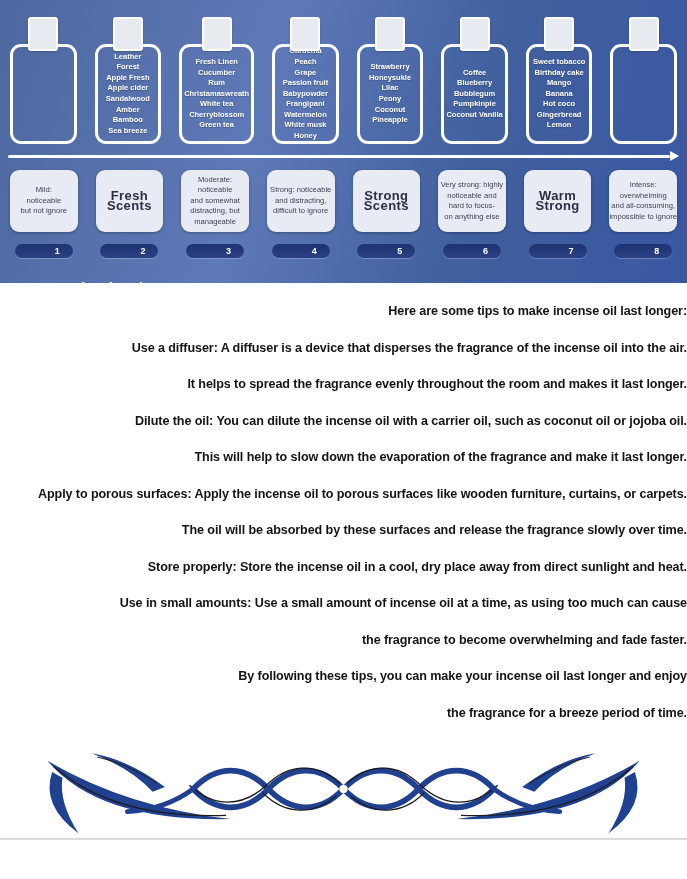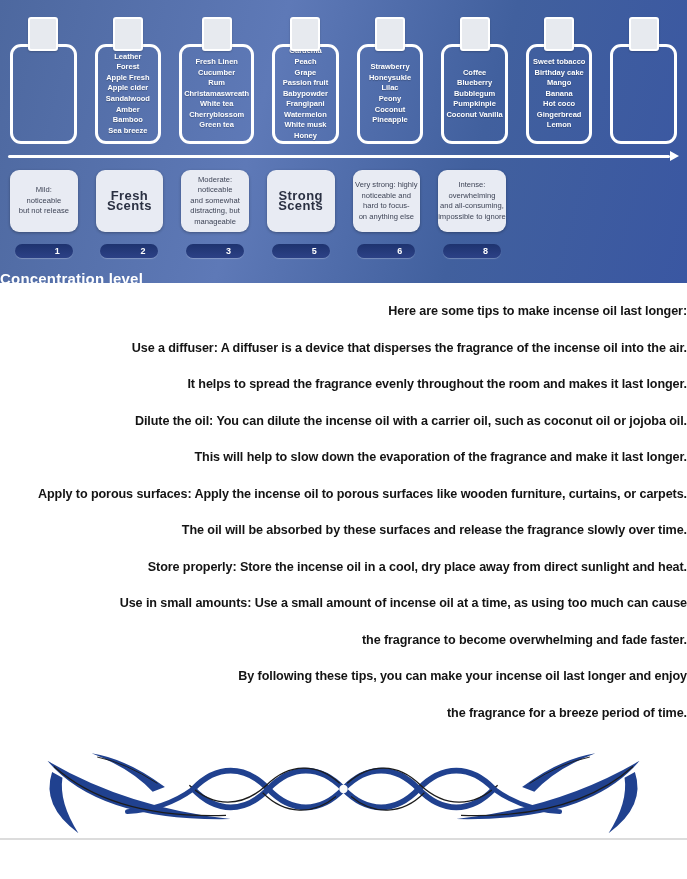--- a/index.html
+++ b/index.html
@@ -33,21 +33,21 @@
   .level-box.big { font-size:13px; font-weight:bold; color:#2a3042; letter-spacing:.4px; }
 
   .pill-wrap { display:flex; justify-content:center; margin-top:12px; }
   .level-pill { width:58px; height:14px; border-radius:7px;
                 background:linear-gradient(#1e336f,#2c4186);
                 box-shadow:0 1px 1px rgba(255,255,255,.25);
                 display:flex; align-items:center; justify-content:flex-end;
                 padding-right:13px; }
   .level-pill span { color:#fff; font-size:9px; font-weight:bold; }
 
-  .caption { margin-top:12px; color:#ffffff;
+  .caption { margin-top:21px; color:#ffffff;
              font-size:15px; font-weight:bold; letter-spacing:.2px; }
   .strip { margin-top:auto; height:4px; background:#93a2cd; }
 
   
   .tips { padding:21px 0 0 28px; }
   .tip-line { font-size:12.6px; line-height:15px; font-weight:bold; color:#141414;
               letter-spacing:-0.1px; margin-bottom:21.5px;text-align:right; }
 
   
   .flourish { margin:0 8px; }
@@ -147,21 +147,21 @@
 
   <div class="axis-arrow">
     <div class="axis-line"></div>
     <div class="axis-head"></div>
   </div>
 
   <div class="grid8">
     <div>
       <div class="level-box">Mild:
 noticeable
-but not release</div>
+but not ignore</div>
       <div class="pill-wrap">
           <div class="level-pill">
             <span>1</span>
           </div>
         </div>
     </div>
     <div>
       <div class="level-box big">Fresh Scents</div>
       <div class="pill-wrap">
           <div class="level-pill">
@@ -174,35 +174,53 @@
 and somewhat
 distracting, but
 manageable</div>
       <div class="pill-wrap">
           <div class="level-pill">
             <span>3</span>
           </div>
         </div>
     </div>
     <div>
+      <div class="level-box">Strong: noticeable
+and distracting,
+difficult to ignore</div>
+      <div class="pill-wrap">
+          <div class="level-pill">
+            <span>4</span>
+          </div>
+        </div>
+    </div>
+    <div>
       <div class="level-box big">Strong Scents</div>
       <div class="pill-wrap">
           <div class="level-pill">
             <span>5</span>
           </div>
         </div>
     </div>
     <div>
       <div class="level-box">Very strong: highly
 noticeable and
 hard to focus-
 on anything else</div>
       <div class="pill-wrap">
           <div class="level-pill">
             <span>6</span>
+          </div>
+        </div>
+    </div>
+    <div>
+      <div class="level-box big">Warm Strong</div>
+      <div class="pill-wrap">
+          <div class="level-pill">
+            <span>7</span>
           </div>
         </div>
     </div>
     <div>
       <div class="level-box">Intense:
 overwhelming
 and all-consuming,
 impossible to ignore</div>
       <div class="pill-wrap">
           <div class="level-pill">

